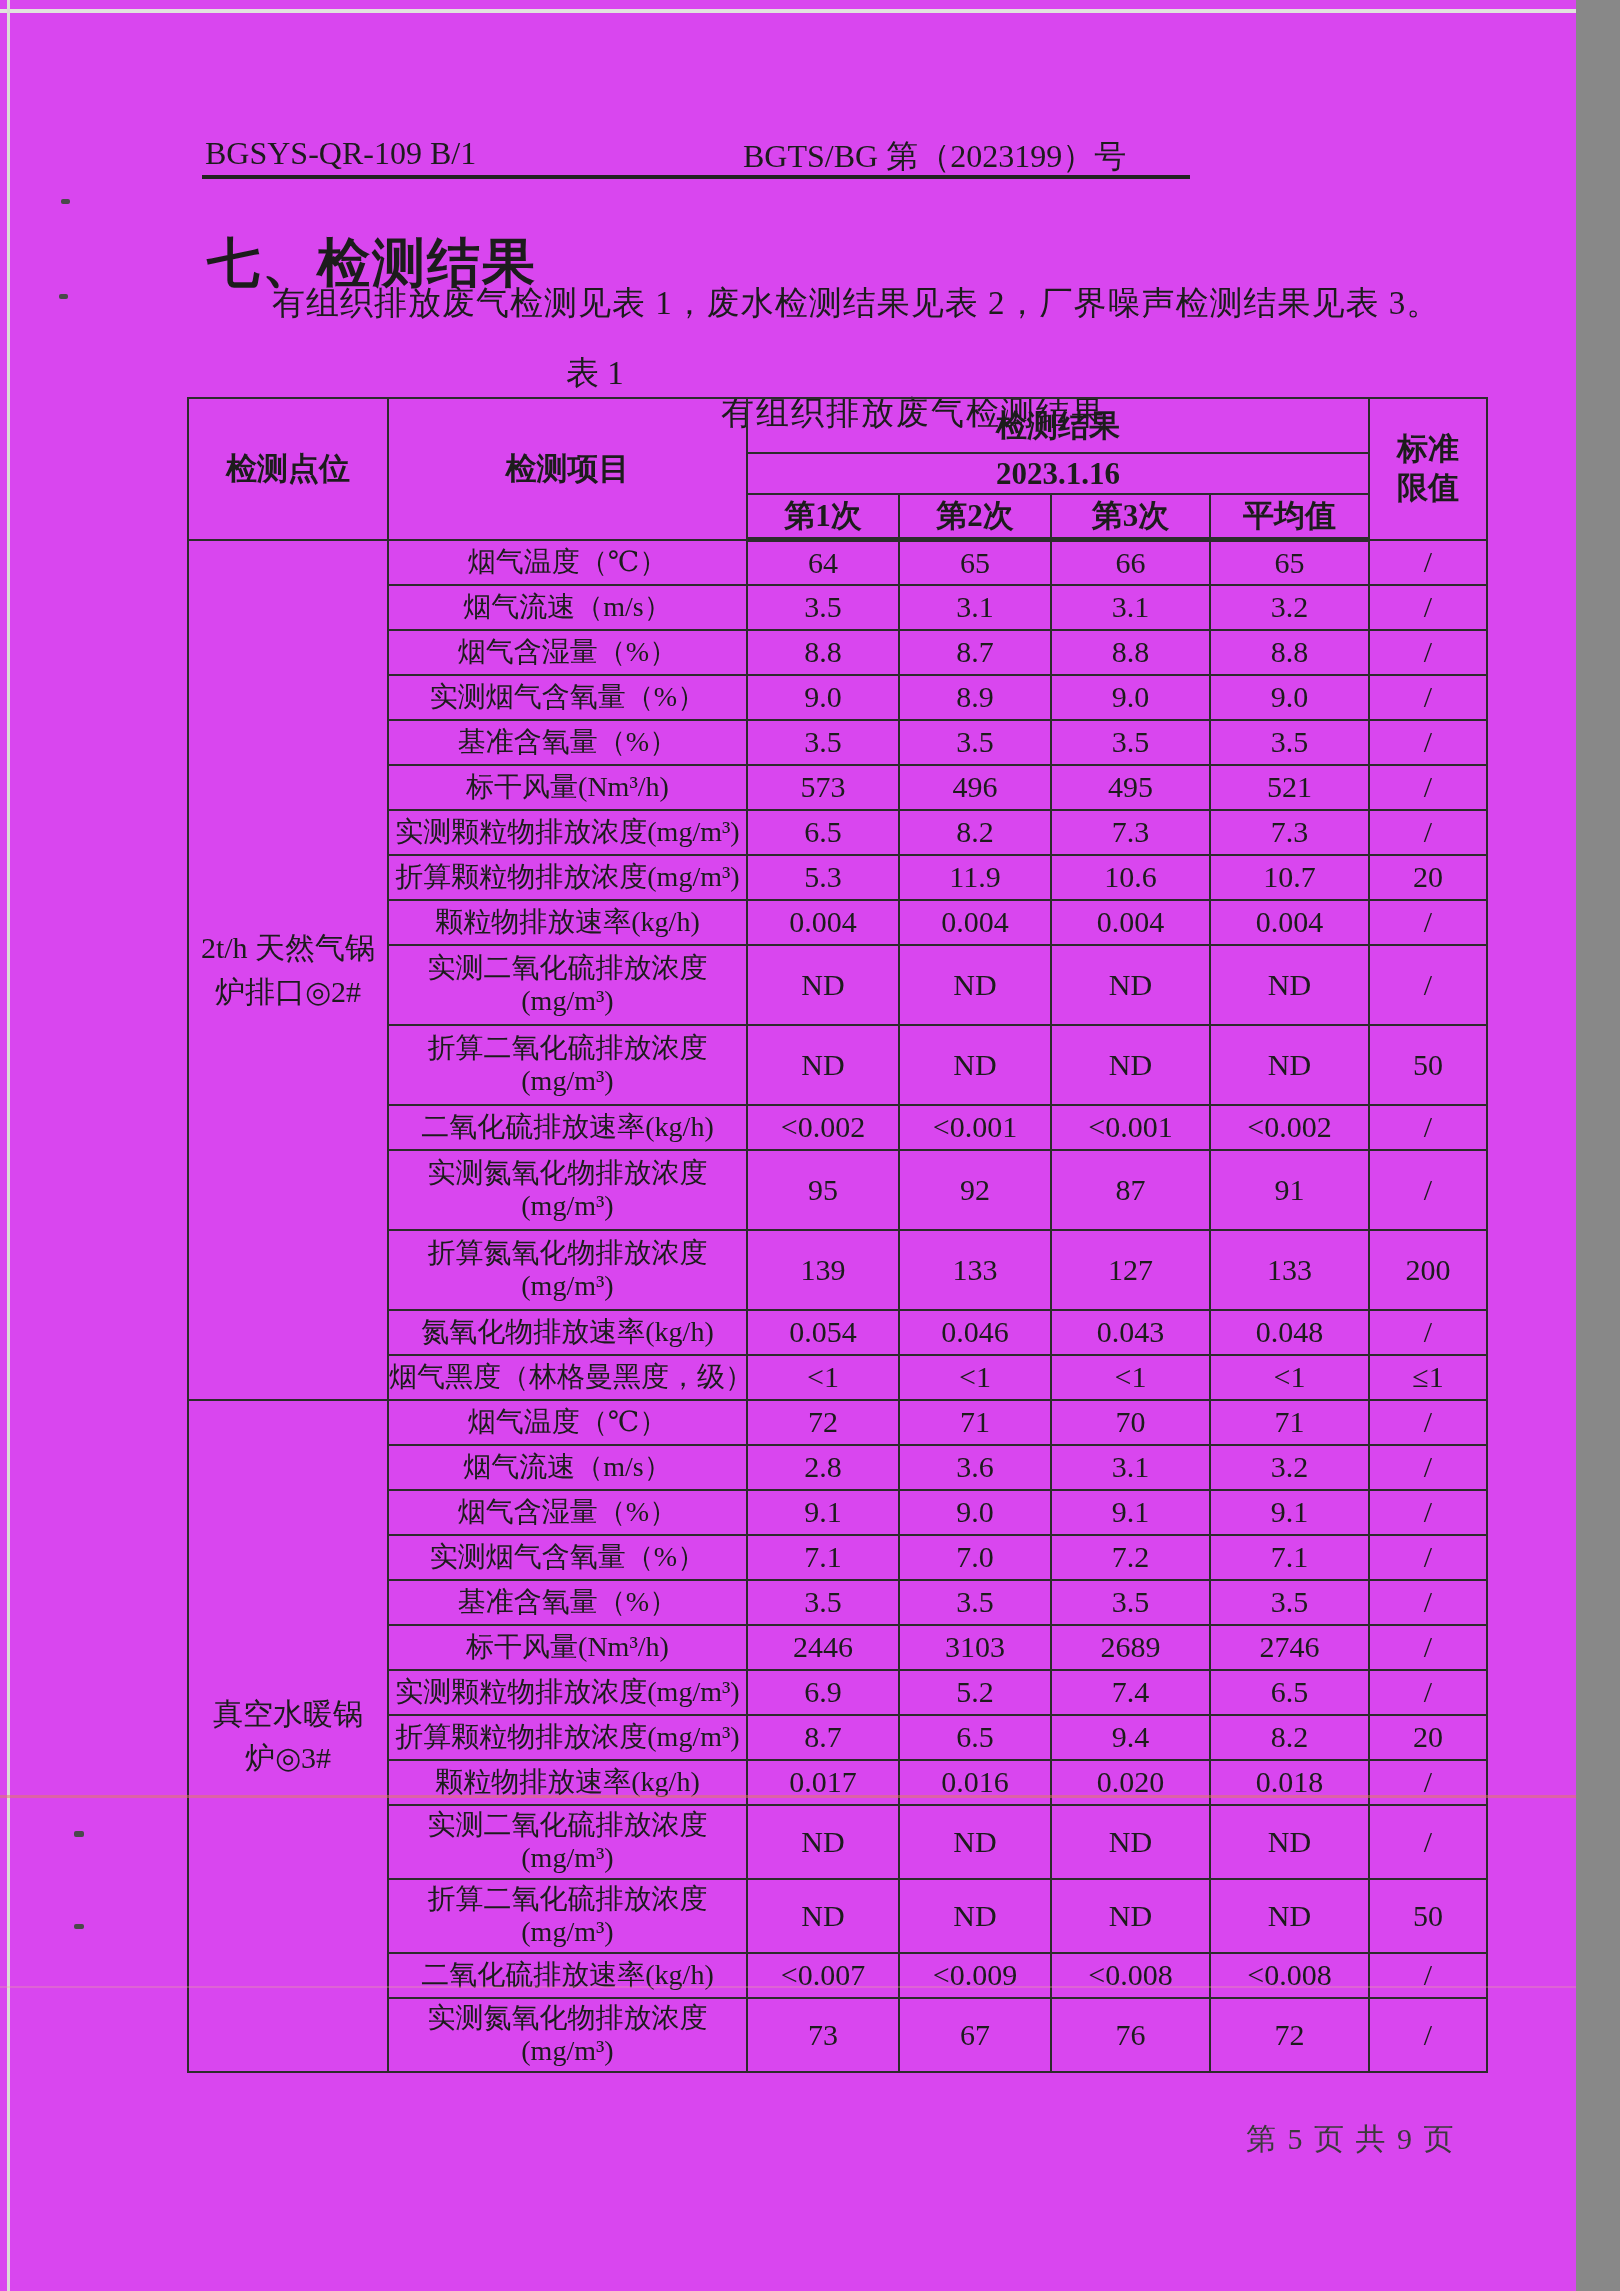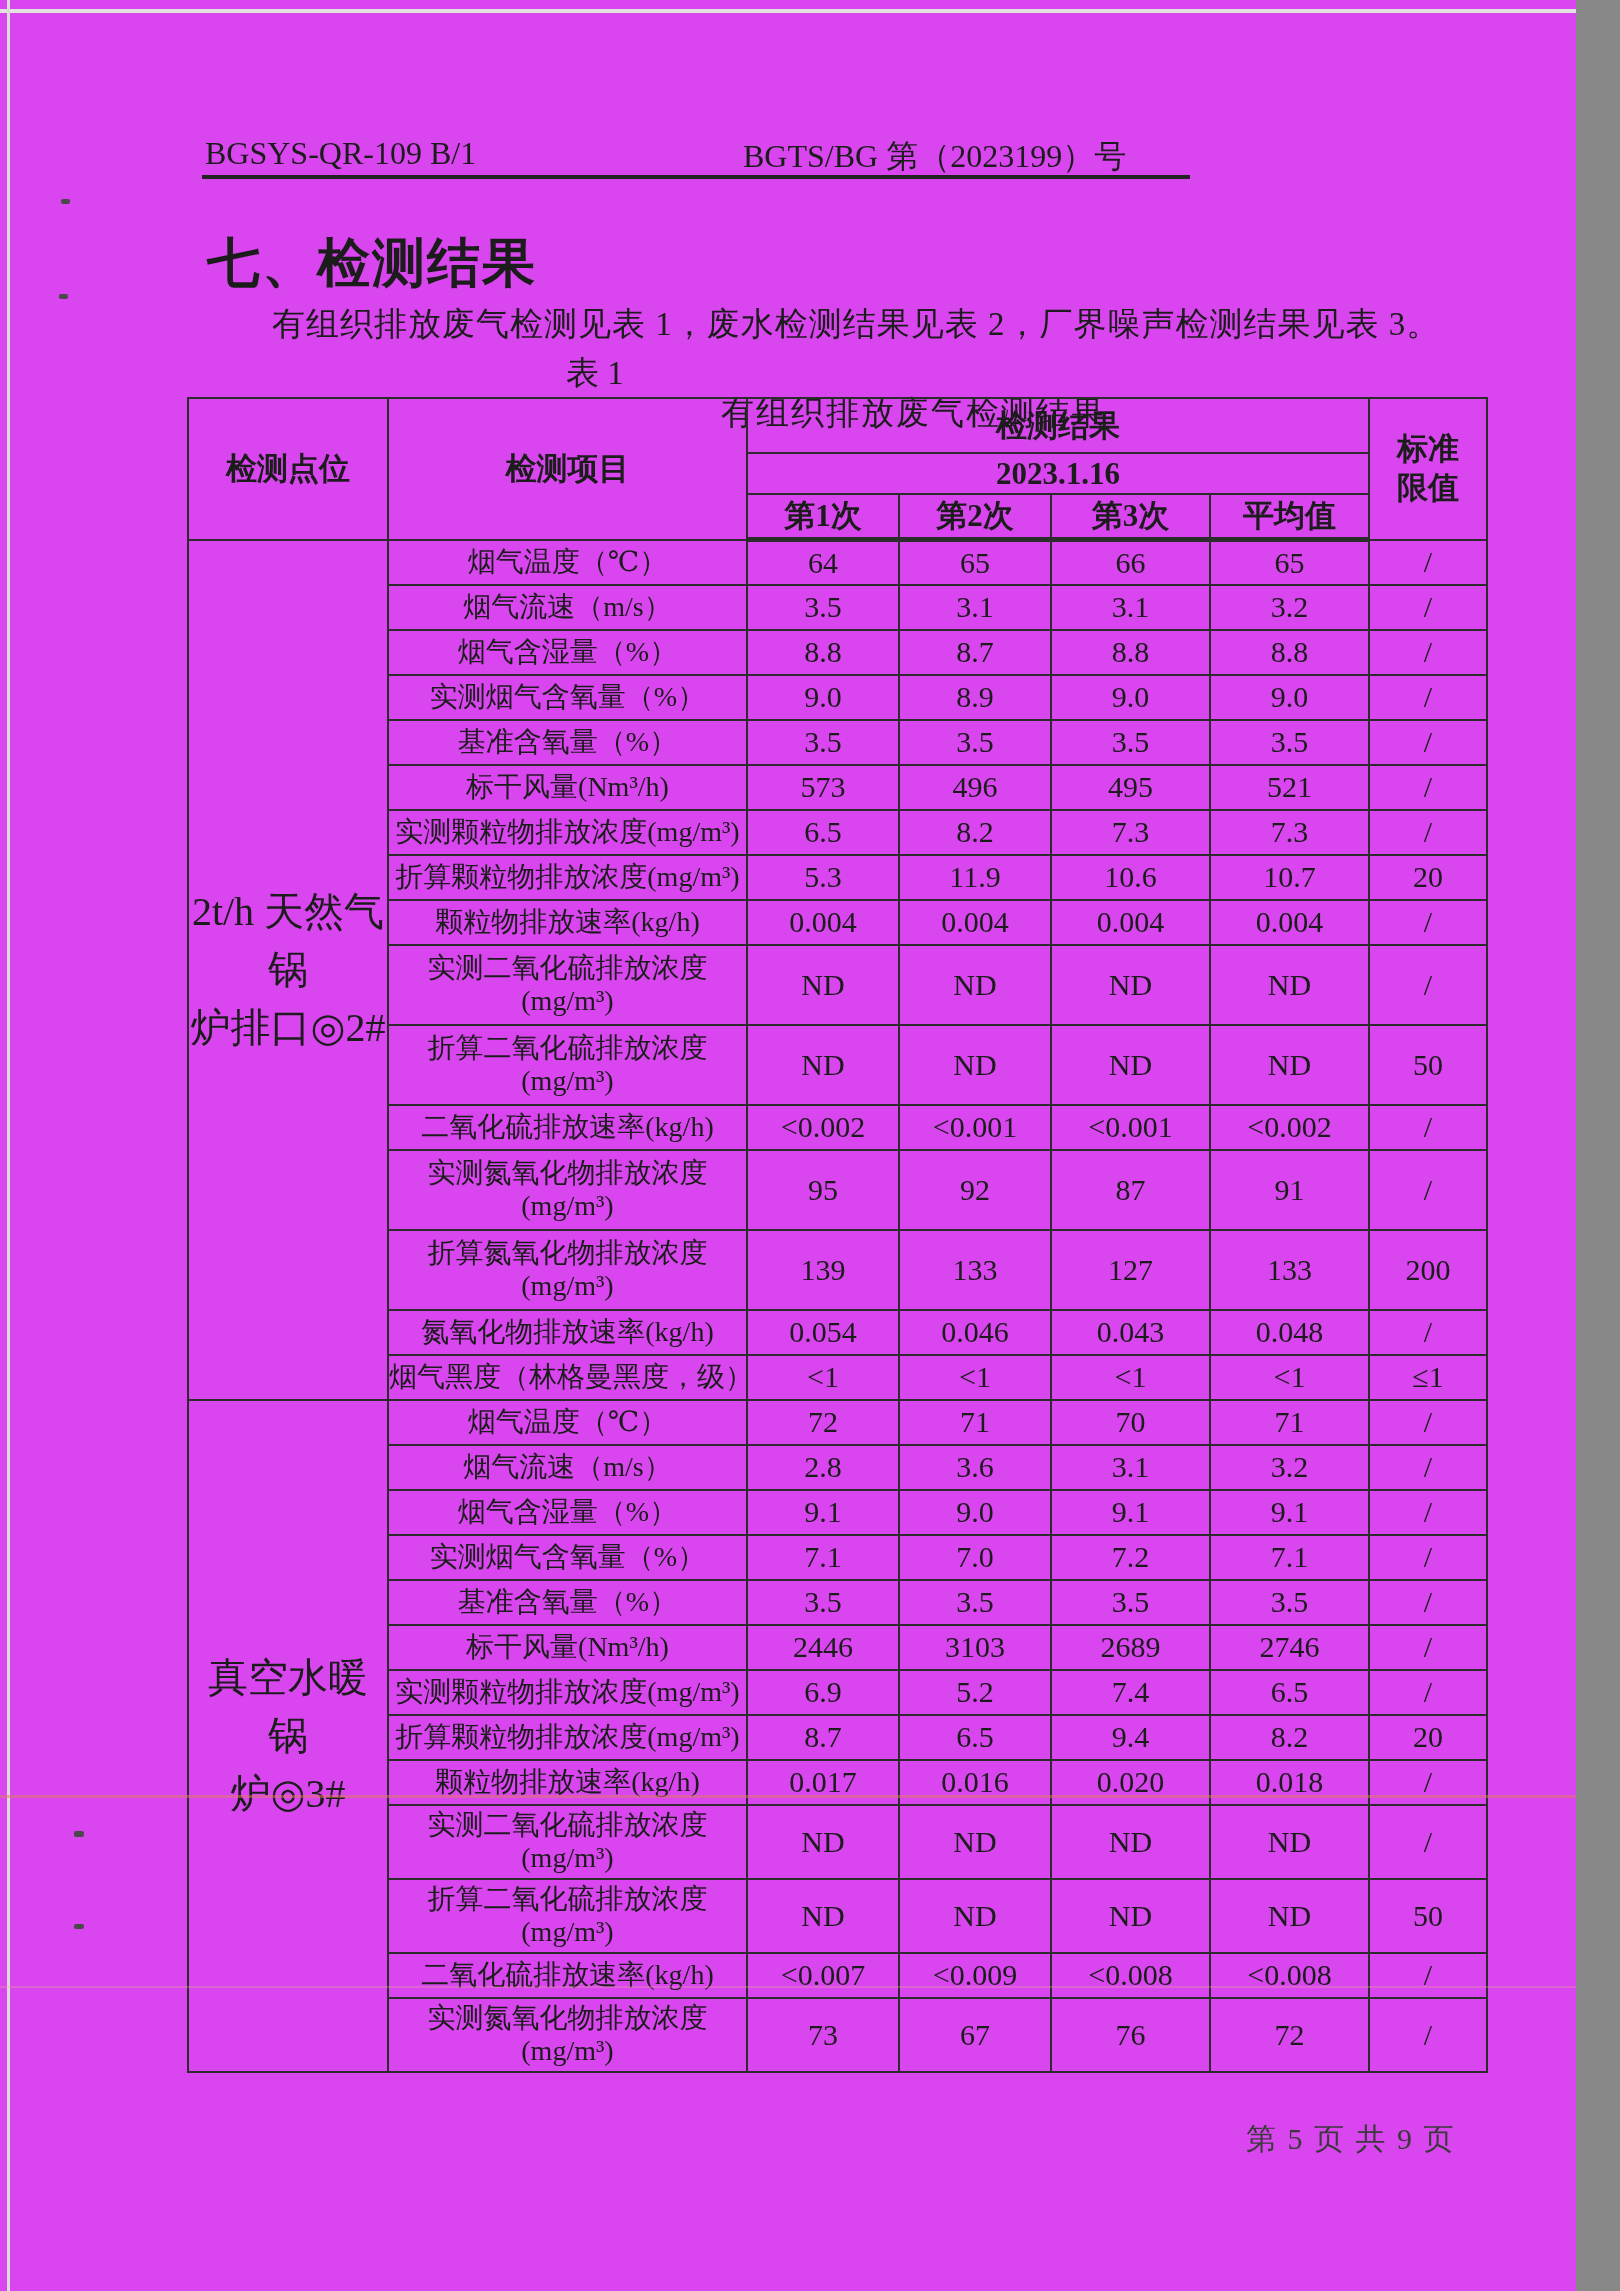--- a/index.html
+++ b/index.html
@@ -20,40 +20,40 @@
 
   .hdr-left{position:absolute;left:205px;top:135px;font-size:32px;}
   .hdr-right{position:absolute;left:743px;top:135px;font-size:32px;}
   .hdr-rule{position:absolute;left:202px;top:175px;width:988px;height:3.9px;background:#222;}
 
   .sec-title{
     position:absolute;left:207px;top:228px;
     font-family:"Liberation Sans","DejaVu Sans",sans-serif;
     font-size:53px;font-weight:700;letter-spacing:2px;
   }
-  .intro{position:absolute;left:272px;top:302px;font-size:33px;letter-spacing:1px;}
+  .intro{position:absolute;left:272px;top:281px;font-size:33px;letter-spacing:1px;}
   .caption{position:absolute;left:0;top:351px;width:1620px;height:39px;font-size:33px;}
   .caption .cap-no{position:absolute;left:566px;text-align:right;}
   .caption .cap-title{position:absolute;left:721px;letter-spacing:2px;margin-top:40px;}
 
   table.mon{
     position:absolute;left:187px;top:397px;width:1298px;
     border-collapse:collapse;table-layout:fixed;
     font-size:30px;
   }
   table.mon th,table.mon td{
     border:solid #2c2c2c;border-width:2.9px 2px;
     padding:0;text-align:center;vertical-align:middle;
     overflow:hidden;
   }
   table.mon{border:2.9px solid #262626;}
   table.mon thead th{font-weight:700;font-size:31px;}
   table.mon thead tr.runs-row th{border-bottom-width:5.9px;}
   th.limit-h{white-space:pre-line;line-height:1.25;}
-  td.point{white-space:pre-line;line-height:1.45;font-size:40px;}
+  td.point{white-space:pre-line;line-height:1.45;font-size:30px;}
   td.item{white-space:pre;line-height:1.15;font-size:28px;}
   td.val,td.limit{font-size:30px;}
 
   .footer{position:absolute;left:1218px;top:2119px;font-size:30px;color:#3a3a3a;letter-spacing:2px;margin-left:28px;}
 </style>
 </head>
 <body>
 
 <div class="sheet">
 

